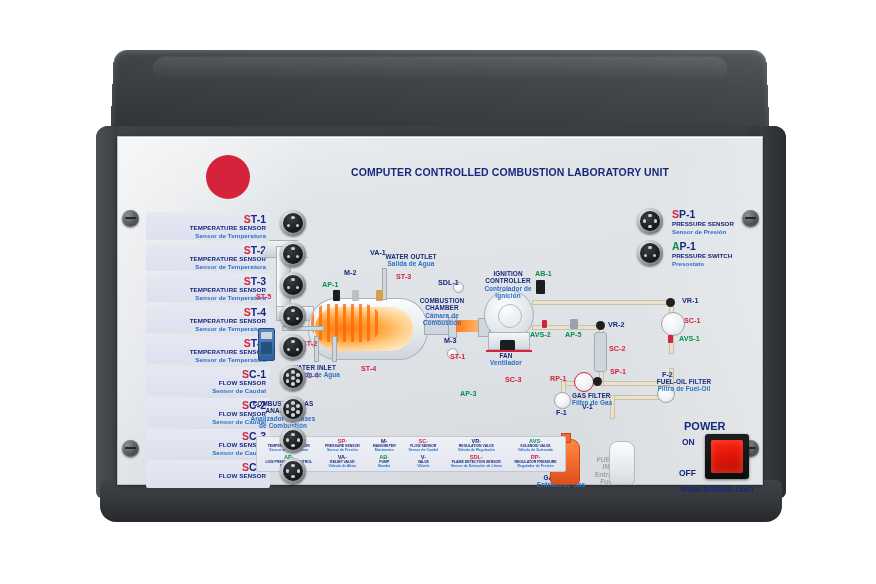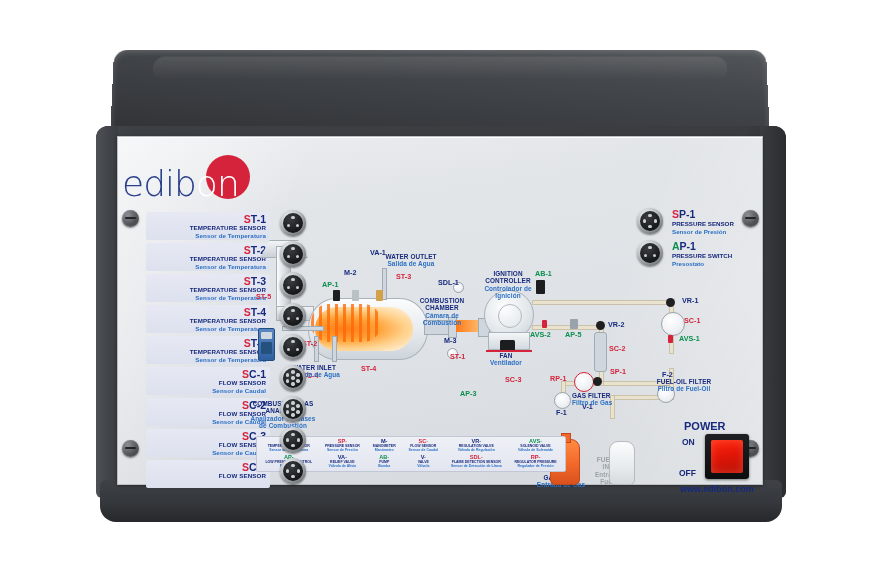--- a/index.html
+++ b/index.html
@@ -245,23 +245,23 @@
 
   <div class="panel"></div>
 
   <div class="screw" style="left:122px;top:210px"></div>
   <div class="screw" style="left:122px;top:440px"></div>
   <div class="screw" style="left:742px;top:210px"></div>
   <div class="screw" style="left:742px;top:440px"></div>
 
   <div class="brand">
     <div class="dot"></div>
-    <div class="word">edib<span class="w">on</span></div>
   </div>
 
+  <div class="ttl-sub1">COMPUTER CONTROLLED COMBUSTION LABORATORY UNIT</div>
 
   <div id="left-rows">
       <div class="srow" style="left: 140px; top: 212px; width: 130px;">
         <div class="stag">
           <div class="code"><em>S</em>T-1</div>
           <div class="en">TEMPERATURE SENSOR</div>
           <div class="es">Sensor de Temperatura</div>
         </div>
       </div>
       <div class="srow" style="left: 140px; top: 243px; width: 130px;">

